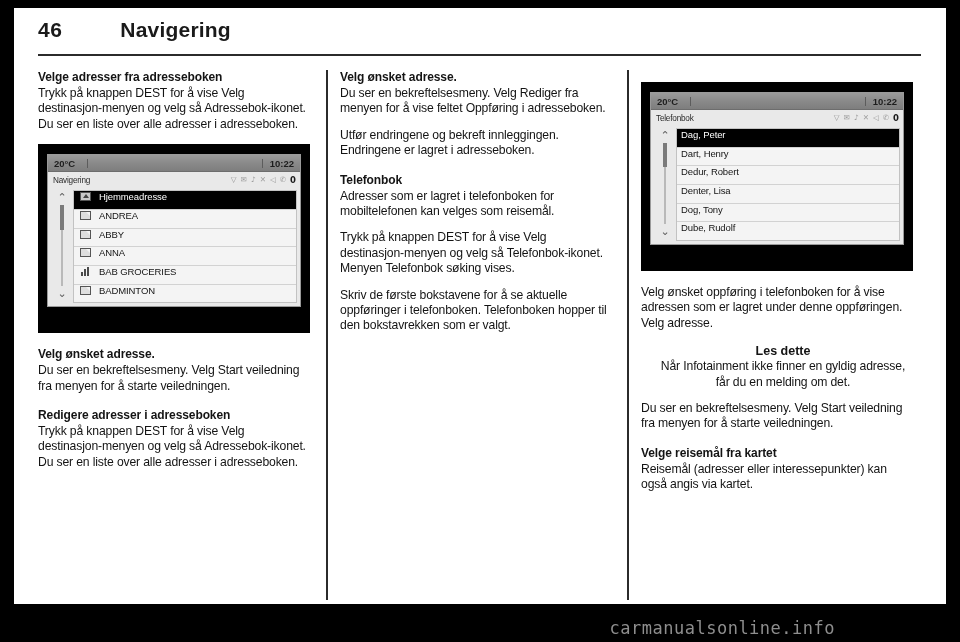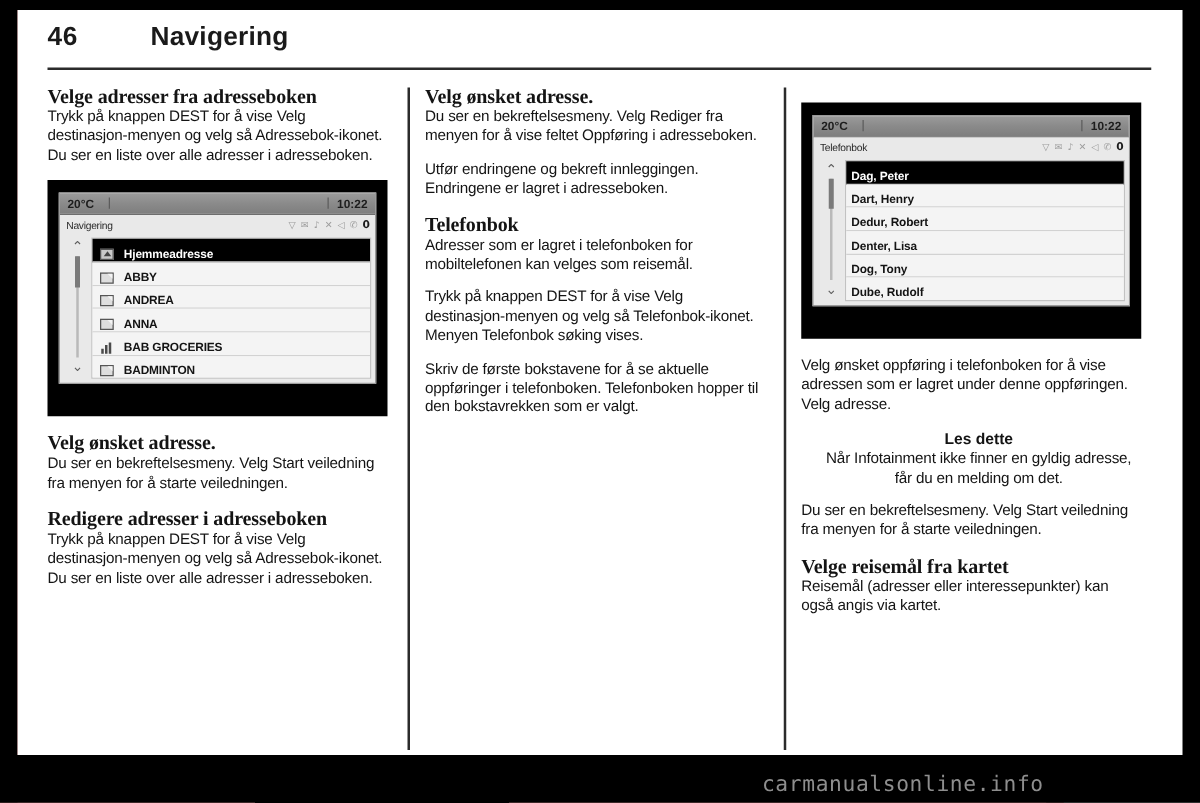--- a/index.html
+++ b/index.html
@@ -54,22 +54,22 @@
   .col2 { left:326px; }
   .col3 { left:627px; }
 
   .vrule {
     position:absolute; top:62px; width:2px; height:530px; background:#2b2b2b;
   }
   .vrule1 { left:312px; }
   .vrule2 { left:613px; }
 
   h3.sec {
-    font-family:Liberation Serif, serif;
-    font-weight:bold; font-size:16px; color:#141414;
+    font-family:Liberation Sans, sans-serif;
+    font-weight:bold; font-size:12px; color:#141414;
     line-height:15px; margin-top:14px; margin-bottom:1px;
     letter-spacing:-0.1px;
   }
   h3.sec.first { margin-top:0; }
   p.body {
     font-family:"Liberation Sans", sans-serif;
     font-size:12.2px; color:#141414;
     line-height:15.4px; margin-bottom:11px;
     letter-spacing:-0.15px;
   }
@@ -154,25 +154,24 @@
   .ice-thumb {
     position:absolute; left:-1px; top:0; width:4px; height:30%;
     background:#7a7a7a;
   }
   .ice-list {
     flex:1; background:#f4f4f4;
     border:1px solid #c2c2c2;
     display:flex; flex-direction:column;
   }
   .ice-row {
-    flex:1; display:flex; align-items:flex-end;
+    flex:1; display:flex; align-items:flex-start;
     padding:0 4px;
     border-bottom:1px solid #d2d2d2;
     background:#f4f4f4;
-    font-weight:bold;
   }
   .ice-row:last-child { border-bottom:none; }
   .ice-row.sel { background:#000; }
   .ice-row.sel .ice-label { color:#fff; }
   .ice-ico {
     width:14px; height:11px; margin-right:7px;
     flex:0 0 14px;
     display:flex; align-items:center; justify-content:center;
   }
   .glyph-box {
@@ -262,27 +261,27 @@
                   <div class="ice-row sel">
                     <span class="ice-ico">
                       <span class="glyph-box home"></span>
                     </span>
                     <span class="ice-label">Hjemmeadresse</span>
                   </div>
                   <div class="ice-row">
                     <span class="ice-ico">
                       <span class="glyph-box plain folded"></span>
                     </span>
+                    <span class="ice-label">ANDREA</span>
+                  </div>
+                  <div class="ice-row">
+                    <span class="ice-ico">
+                      <span class="glyph-box plain folded"></span>
+                    </span>
                     <span class="ice-label">ABBY</span>
-                  </div>
-                  <div class="ice-row">
-                    <span class="ice-ico">
-                      <span class="glyph-box plain folded"></span>
-                    </span>
-                    <span class="ice-label">ANDREA</span>
                   </div>
                   <div class="ice-row">
                     <span class="ice-ico">
                       <span class="glyph-box plain folded"></span>
                     </span>
                     <span class="ice-label">ANNA</span>
                   </div>
                   <div class="ice-row">
                     <span class="ice-ico">
                       <span class="glyph-bars">

